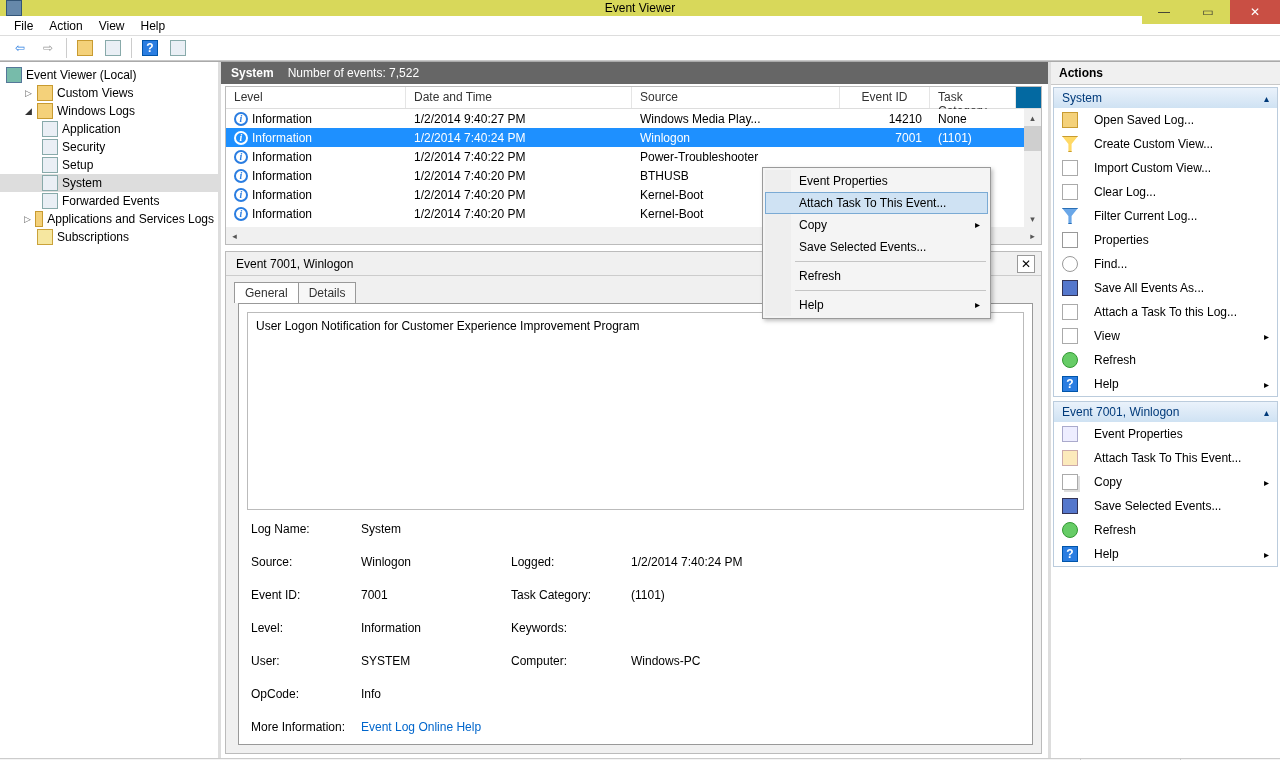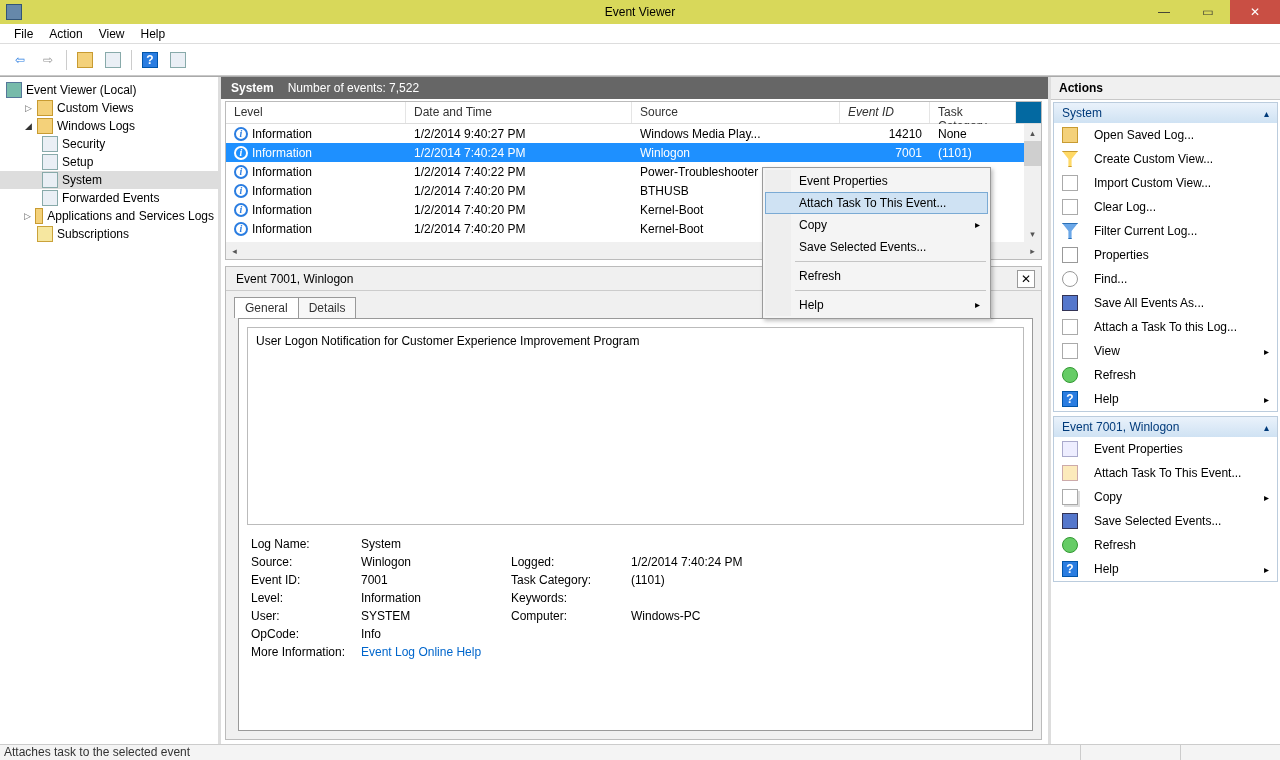--- a/index.html
+++ b/index.html
@@ -26,21 +26,21 @@
 .ticon.folder{ background:#f4d17a; border:1px solid #c89b31; }
 .ticon.log{ background:#eaeff5; border:1px solid #8aa; }
 .ticon.root{ background:#7ba; border:1px solid #579; }
 .ticon.sub{ background:#f6e7a0; border:1px solid #caa23a;}
 .center-panel { flex:1; display:flex; flex-direction:column; border-right:3px solid #ddd; }
 .grid-header-bar { background:#666; color:#fff; height:22px; display:flex; align-items:center; padding-left:10px; gap:14px; font-size:12px;}
 .grid-header-bar .gh-title{ font-weight:bold;}
 .grid-wrap { background:#0369a1; border:1px solid #bbb; margin:2px 6px 4px 4px; }
 .grid-head { display:flex; height:22px; border-bottom:1px solid #ddd; }
 .grid-head .gh { padding:3px 8px; border-right:1px solid #e5e5e5; color:#333; background:#fff; }
-.col-level{width:180px;} .col-date{width:226px;} .col-source{width:208px;} .col-eid{width:90px;text-align:left;font-style:italic;} .col-task{width:86px;}
+.col-level{width:180px;} .col-date{width:226px;} .col-source{width:208px;} .col-eid{width:90px;text-align:center;} .col-task{width:86px;}
 .grid-body { height:118px; overflow:hidden; position:relative; background:#fff;}
 .grow { display:flex; height:19px; align-items:center; }
 .grow.selected{ background:#1e90ff; color:#fff;}
 .grow .gc{ padding:0 8px; overflow:hidden; text-overflow:ellipsis; white-space:nowrap;}
 .gc.level{width:180px; display:flex; align-items:center; gap:4px;}
 .gc.date{width:226px;} .gc.source{width:208px;} .gc.eid{width:90px;text-align:right;} .gc.task{width:86px;}
 .info-icon{ width:14px;height:14px;border-radius:50%; background:#fff; border:2px solid #2a7de1; display:inline-flex; align-items:center; justify-content:center; color:#2a7de1; font-weight:bold; font-size:10px; font-style:italic; font-family:Georgia;}
 .grow.selected .info-icon{ border-color:#fff; color:#fff; background:#1e90ff;}
 .vscroll { position:absolute; right:0; top:0; width:17px; height:100%; background:#f0f0f0; display:flex; flex-direction:column; justify-content:space-between; align-items:center;}
 .vscroll .vbtn{width:17px;height:17px;background:#f0f0f0;display:flex;align-items:center;justify-content:center;font-size:9px;color:#555;}
@@ -48,21 +48,21 @@
 .hscroll { height:17px; background:#f0f0f0; display:flex; justify-content:space-between;}
 .hscroll .hbtn{width:17px;height:17px;display:flex;align-items:center;justify-content:center;font-size:9px;color:#555;}
 .detail-pane { flex:1; margin:2px 6px 4px 4px; border:1px solid #bbb; background:#f0f0f0; display:flex; flex-direction:column;}
 .detail-title { height:24px; display:flex; align-items:center; justify-content:space-between; padding:0 6px 0 10px; background:#f0f0f0; border-bottom:1px solid #ccc; font-weight:normal;}
 .detail-title .dclose{ width:18px;height:18px;border:1px solid #999;background:#fff;display:flex;align-items:center;justify-content:center; font-size:12px;}
 .tabs { display:flex; padding:6px 8px 0 8px; background:#f0f0f0; }
 .tab { padding:3px 10px; border:1px solid #999; background:#f7f7f7; margin-right:-1px; border-bottom:none; color:#333;}
 .tab.active{ background:#fff; position:relative; z-index:2;}
 .tab-body { flex:1; margin:0 8px 8px 12px; border:1px solid #999; background:#fff; display:flex; flex-direction:column;}
 .desc-box { border:1px solid #bbb; margin:8px; height:198px; padding:6px 8px; background:#fff; overflow:auto;}
-.kv-grid { padding:4px 24px 10px 12px; display:grid; grid-template-columns:110px 150px 120px 180px; row-gap:4px; }
+.kv-grid { padding:4px 24px 10px 12px; display:grid; grid-template-columns:110px 150px 120px 180px; row-gap:19px; }
 .kv-grid .k{ color:#000;} .kv-grid .link{ color:#0066cc;}
 .actions-panel { width:229px; background:#fff; display:flex; flex-direction:column;}
 .actions-header { background:#f0f0f0; border-bottom:1px solid #c8c8c8; padding:4px 8px; font-weight:bold;}
 .action-section { border:1px solid #bcd; margin:2px; }
 .action-sec-title { background:linear-gradient(#eaf2fb,#cfe2f3); padding:3px 8px; color:#003a7a; display:flex; justify-content:space-between; align-items:center;}
 .action-list { background:#fff; }
 .action-item { display:flex; align-items:center; gap:16px; padding:4px 8px; cursor:default; }
 .aicon{ width:16px; height:16px; display:inline-block; }
 .aicon.open{background:#f4d17a;border:1px solid #c89b31;}
 .aicon.filter{background:#ffd966;border:1px solid #c89b31; clip-path:polygon(0 0,100% 0,60% 50%,60% 100%,40% 100%,40% 50%);}
@@ -138,20 +138,24 @@
     <div class="tree-item level2">
       <span class="tri">▷</span>
       <span class="ticon folder"></span>
       <span>Custom Views</span>
     </div>
     <div class="tree-item level2">
       <span class="tri" style="color:#333;">◢</span>
       <span class="ticon folder"></span>
       <span>Windows Logs</span>
     </div>
+    <div class="tree-item level3">
+        <span class="ticon log"></span>
+        <span>Application</span>
+      </div>
     <div class="tree-item level3">
         <span class="ticon log"></span>
         <span>Security</span>
       </div>
     <div class="tree-item level3">
         <span class="ticon log"></span>
         <span>Setup</span>
       </div>
     <div class="tree-item level3 selected">
         <span class="ticon log"></span>

